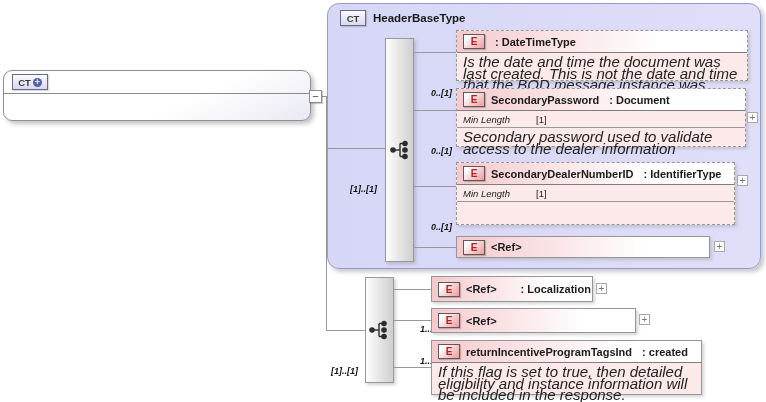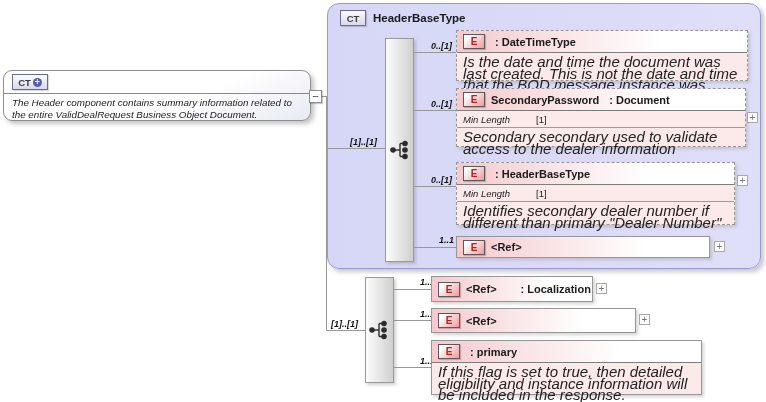--- a/index.html
+++ b/index.html
@@ -47,21 +47,21 @@
   .etype.ref-gap{margin-left:18px;}
   .facet-row{height:16px;display:flex;align-items:center;padding:0 6px;
     border-bottom:1px solid #9a9a9a;font-size:9.5px;color:#222;}
   .facet-name{font-style:italic;}
   .facet-val{margin-left:26px;}
   .elem-desc{padding:3px 6px 0 6px;font-size:15px;font-style:italic;line-height:11.5px;color:#222;}
   
   .seq-bar{background:linear-gradient(to right,#fdfdfd,#cfcfcf);border:1px solid #999;
     box-sizing:border-box;box-shadow:2px 2px 3px rgba(120,120,120,.35);}
   
-  .card-label{font-size:9px;font-style:italic;font-weight:bold;color:#111;white-space:nowrap;}
+  .card-label{font-size:9px;font-style:italic;font-weight:bold;color:#111;white-space:nowrap;margin-top:47px;}
   .card-right{text-align:right;width:30px;}
   
   .plus-box{width:11px;height:11px;box-sizing:border-box;border:1px solid #a8a8a8;background:#fdfdfd;
     display:flex;align-items:center;justify-content:center;font-size:10px;line-height:9px;color:#777;}
   .minus-box{width:13px;height:13px;box-sizing:border-box;border:1px solid #8f8f8f;background:#ffffff;
     display:flex;align-items:center;justify-content:center;font-size:11px;line-height:9px;color:#444;
     box-shadow:1px 1px 1px rgba(0,0,0,.2);}
   svg.wires{pointer-events:none;}
 </style>
 </head>
@@ -120,21 +120,20 @@
     </g>
   </svg>
 
   <div class="abs root-box" style="left:3px;top:70px;width:308px;height:51px;">
     <div class="root-title">
       <span class="badge-ct with-plus">
         <span>CT</span>
         <span class="ext-circle">+</span>
       </span>
     </div>
-    <div class="root-desc">The Header component contains summary information related to the entire ValidDealRequest Business Object Document.</div>
   </div>
   <div class="abs minus-box" style="left:309px;top:90px;">−</div>
 
   <div class="abs card-label" style="left:350px;top:137px;">[1]..[1]</div>
   <div class="abs card-label" style="left:331px;top:319px;">[1]..[1]</div>
 
   <div class="abs card-label card-right" style="left:422px;top:41px;">0..[1]</div>
   <div class="abs elem optional" style="left:456px;top:30px;width:292px;height:51px;">
     <div class="elem-title">
       <span class="badge-e">E</span>
@@ -147,35 +146,35 @@
   <div class="abs elem optional" style="left:456px;top:88px;width:290px;height:59px;">
     <div class="elem-title">
       <span class="badge-e">E</span>
       <span>SecondaryPassword</span>
         <span class="etype">: Document</span>
     </div>
     <div class="facet-row">
       <span class="facet-name">Min Length</span>
       <span class="facet-val">[1]</span>
     </div>
-    <div class="elem-desc">Secondary secondary used to validate access to the dealer information</div>
+    <div class="elem-desc">Secondary password used to validate access to the dealer information</div>
   </div>
   <div class="abs plus-box" style="left:747px;top:112px;">+</div>
 
   <div class="abs card-label card-right" style="left:422px;top:175px;">0..[1]</div>
   <div class="abs elem optional" style="left:456px;top:162px;width:279px;height:63px;">
     <div class="elem-title">
       <span class="badge-e">E</span>
-        <span class="etype">: HeaderBaseType</span>
+      <span>SecondaryDealerNumberID</span>
+        <span class="etype">: IdentifierType</span>
     </div>
     <div class="facet-row">
       <span class="facet-name">Min Length</span>
       <span class="facet-val">[1]</span>
     </div>
-    <div class="elem-desc">Identifies secondary dealer number if different than primary "Dealer Number"</div>
   </div>
   <div class="abs plus-box" style="left:737px;top:175px;">+</div>
 
   <div class="abs card-label card-right" style="left:424px;top:235px;">1..1</div>
   <div class="abs elem single" style="left:456px;top:236px;width:254px;height:22px;">
     <div class="elem-title">
       <span class="badge-e">E</span>
       <span>&lt;Ref&gt;</span>
     </div>
   </div>
@@ -197,18 +196,19 @@
       <span class="badge-e">E</span>
       <span>&lt;Ref&gt;</span>
     </div>
   </div>
   <div class="abs plus-box" style="left:639px;top:314px;">+</div>
 
   <div class="abs card-label card-right" style="left:405px;top:356px;">1..1</div>
   <div class="abs elem" style="left:431px;top:340px;width:271px;height:55px;">
     <div class="elem-title">
       <span class="badge-e">E</span>
-        <span class="etype">: primary</span>
+      <span>returnIncentiveProgramTagsInd</span>
+        <span class="etype">: created</span>
     </div>
     <div class="elem-desc">If this flag is set to true, then detailed eligibility and instance information will be included in the response.</div>
   </div>
 
 </div>
 
 </body></html>

